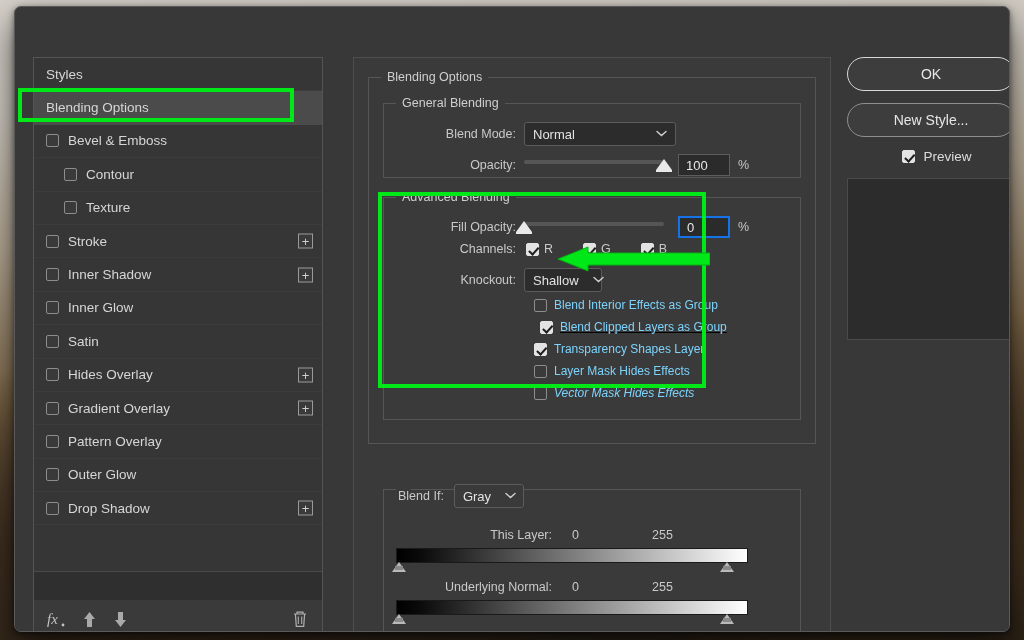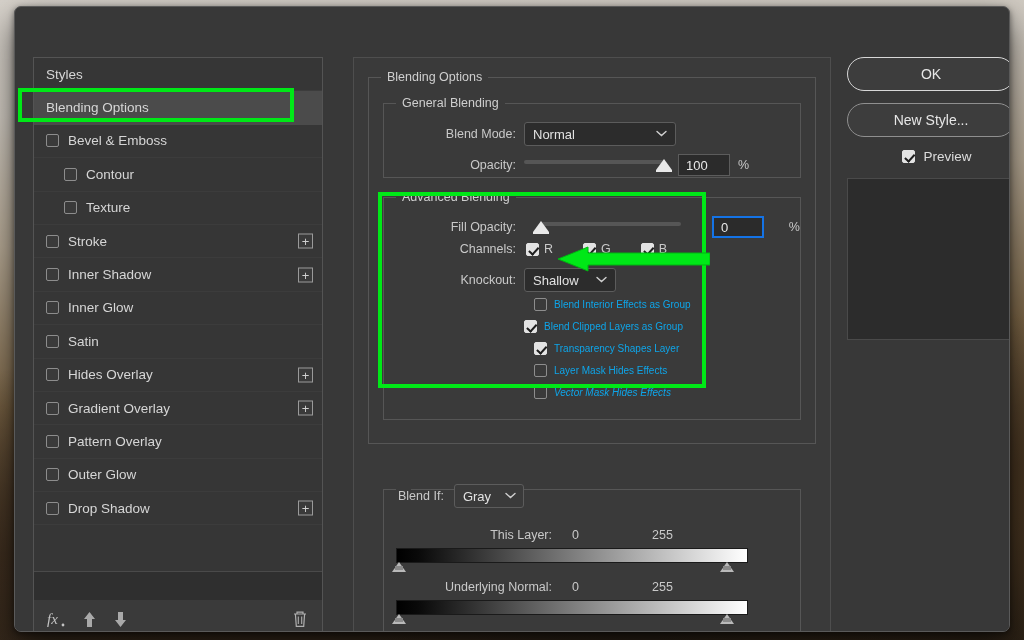--- a/index.html
+++ b/index.html
@@ -213,21 +213,21 @@
     content:"";
     position:absolute;
     left:-8px; top:11px;
     width:16px; height:2px;
     background:#e9e9e9;
   }
 
   .chan { display: flex; align-items: center; gap: 5px; color:#c9c9c9; font-size:12.5px; }
 
   .opt-row { position: absolute; display: flex; align-items: center; gap: 7px; }
-  .opt-row .txt { color: #0ea5e9; font-size: 10px; white-space: nowrap; }
+  .opt-row .txt { color: #7dd3fc; font-size: 12px; white-space: nowrap; }
 
   
   .gradbar {
     position: absolute;
     height: 15px;
     background: linear-gradient(90deg, #000 0%, #090909 6%, #ffffff 100%);
     border: 1px solid #1a1a1a;
   }
   .gradhandle {
     position: absolute;
@@ -425,21 +425,21 @@
                   <span class="pct">%</span>
                 </div>
 
               </div>
             </fieldset>
 
             <fieldset class="grp" id="grp-advanced">
               <legend>Advanced Blending</legend>
               <div class="inner-wrap">
 
-                <div class="row" style="left:0; top:12px; width:100%;justify-content:space-between;">
+                <div class="row" style="left:0; top:12px; width:100%;">
                   <span class="rowlabel" style="width:132px;">Fill Opacity:</span>
                   <span class="slider" style="width:140px; margin-left:8px;">
                     <span class="track" style="width:140px;"></span>
                     <span class="knob" id="fill-knob" style="left: -8px;"></span>
                   </span>
                   <span class="numfield focused" style="margin-left:14px;">
                     <span>0</span>
                   </span>
                   <span class="pct">%</span>
                 </div>
@@ -457,36 +457,36 @@
                       </span>
                       <span class="chan">
                         <span class="cbox checked"></span>
                         <span>B</span>
                       </span>
                     </span>
                 </div>
 
                 <div class="row" style="left:0; top:64px; width:100%;">
                   <span class="rowlabel" style="width:132px;">Knockout:</span>
-                  <span class="select" style="width:92px; margin-left:8px;">
+                  <span class="select" style="width:78px; margin-left:8px;">
                     <span>Shallow</span>
                     <span class="caret">
                       <svg width="11" height="7" viewBox="0 0 11 7">
                         <path d="M1 1.4 L5.5 5.6 L10 1.4" stroke="#cfcfcf" stroke-width="1.4" fill="none" stroke-linecap="round"></path>
                       </svg>
                     </span>
                   </span>
                 </div>
 
                 <div id="adv-options">
                     <div class="opt-row" style="left: 150px; top: 94px;">
                       <span class="cbox"></span>
                       <span class="txt">Blend Interior Effects as Group</span>
                     </div>
-                    <div class="opt-row" style="left: 140px; top: 116px;">
+                    <div class="opt-row" style="left: 156px; top: 116px; text-decoration: underline;">
                       <span class="cbox checked"></span>
                       <span class="txt">Blend Clipped Layers as Group</span>
                     </div>
                     <div class="opt-row" style="left: 150px; top: 138px;">
                       <span class="cbox checked"></span>
                       <span class="txt">Transparency Shapes Layer</span>
                     </div>
                     <div class="opt-row" style="left: 150px; top: 160px;">
                       <span class="cbox"></span>
                       <span class="txt">Layer Mask Hides Effects</span>

